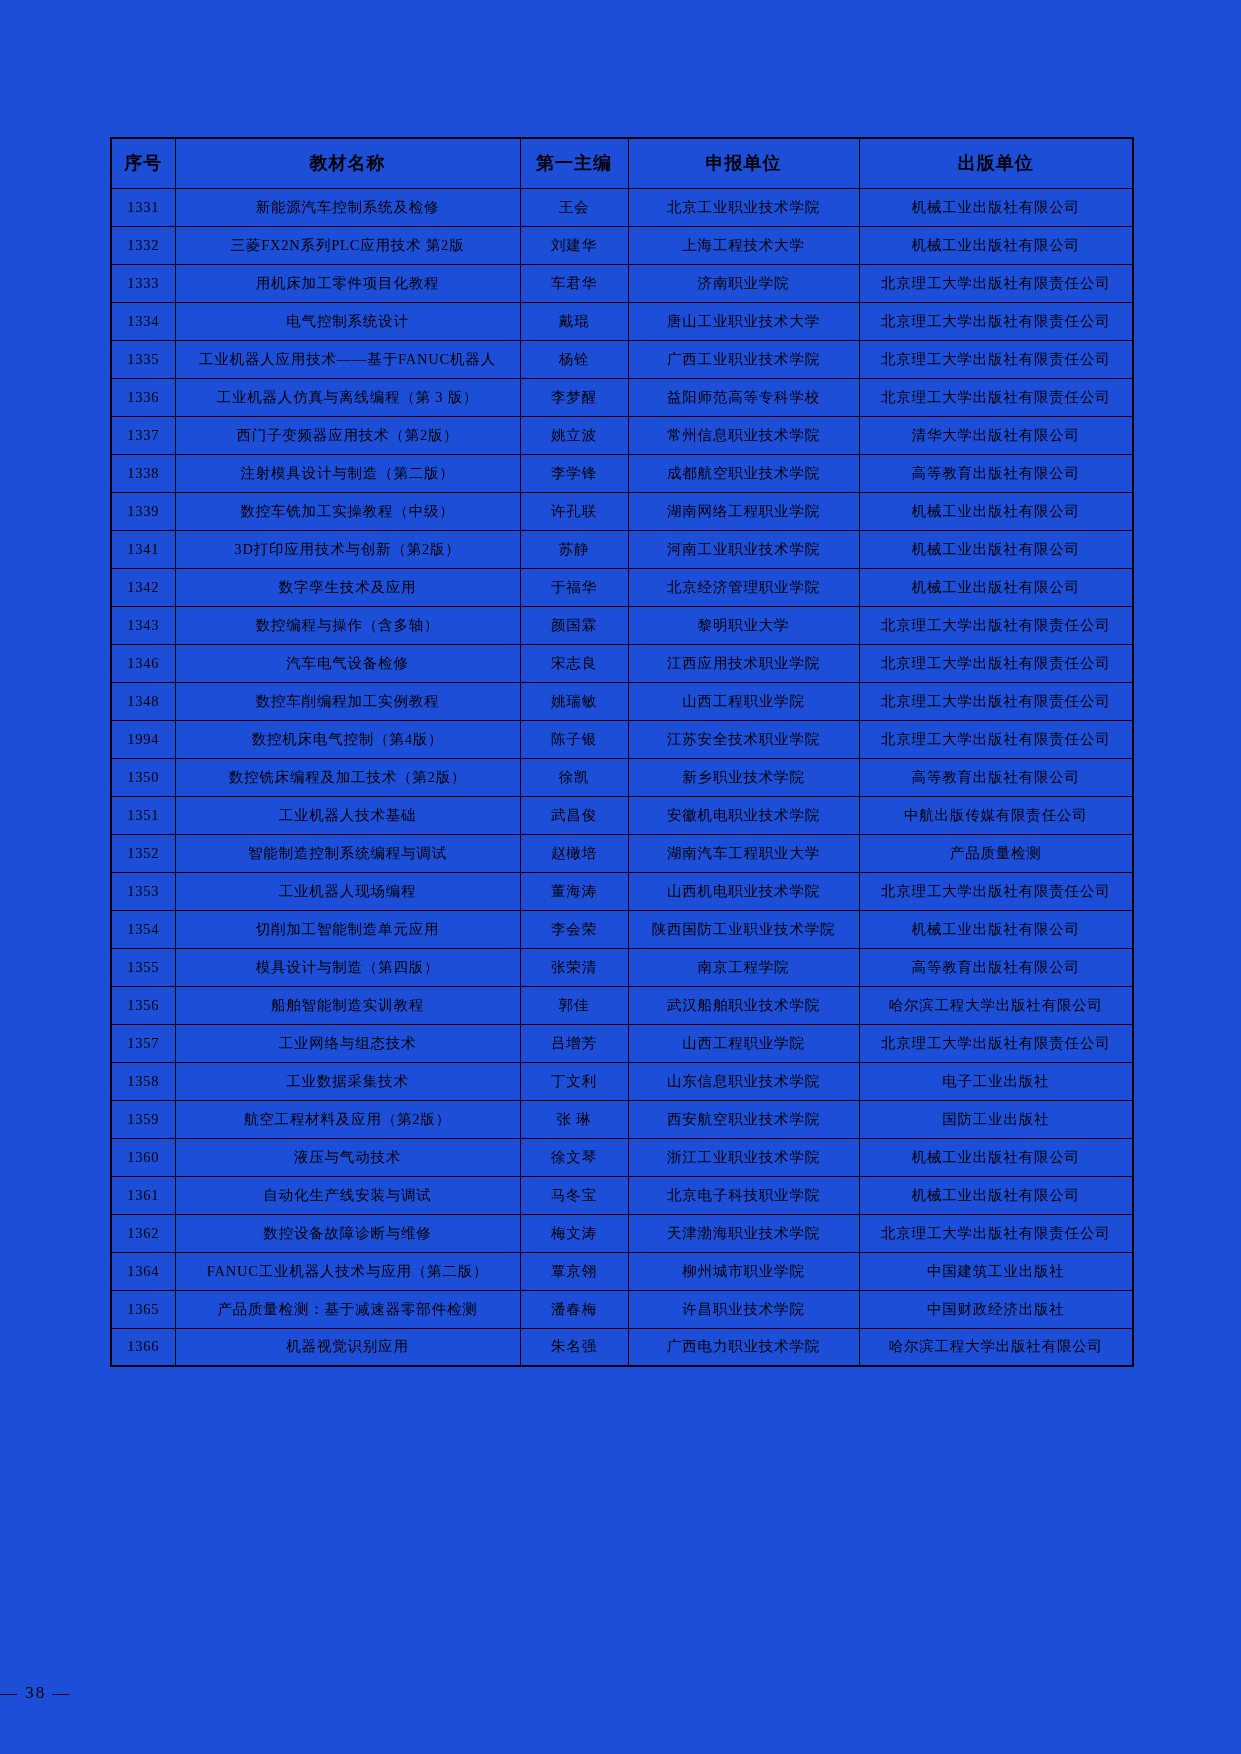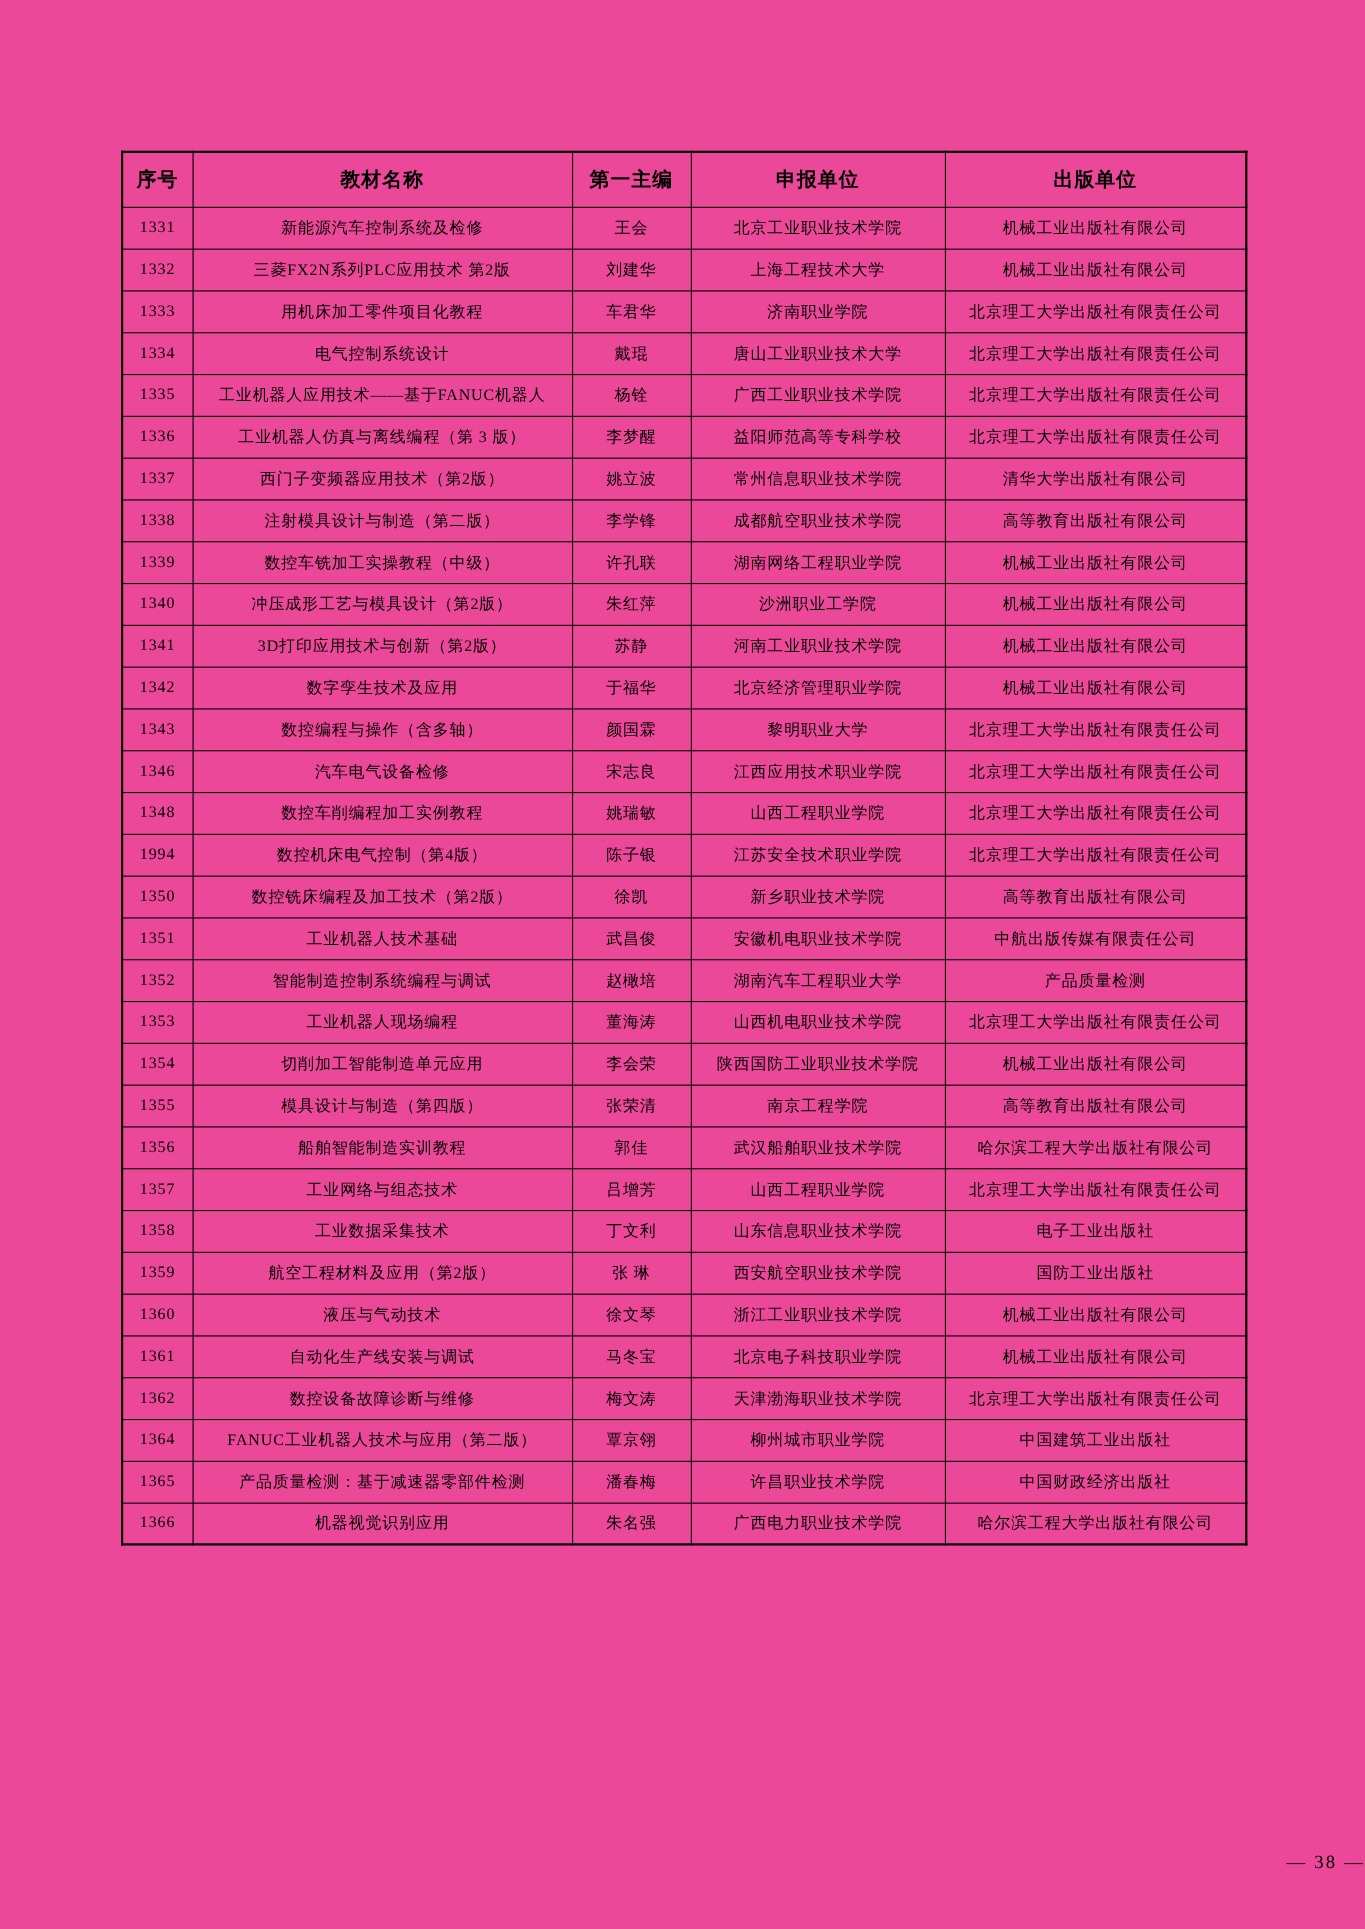--- a/index.html
+++ b/index.html
@@ -4,21 +4,21 @@
 <style>
   html, body {
     margin: 0;
     padding: 0;
     background: #ffffff;
   }
   .page {
     position: relative;
     width: 1241px;
     height: 1754px;
-    background: #ec4899;
+    background: #1d4ed8;
     font-family: "Liberation Serif", "DejaVu Serif", serif;
     color: #000000;
     overflow: hidden;
   }
   table.booklist {
     position: absolute;
     left: 110px;
     top: 137px;
     width: 1022px;
     border-collapse: collapse;
@@ -49,21 +49,21 @@
   }
   td.col-index {
     letter-spacing: 0.5px;
     font-size: 14px;
   }
   .page-footer {
     position: absolute;
     top: 1683px;
     left: 0;
     width: 100%;
-    text-align: right;
+    text-align: left;
     font-size: 17px;
     letter-spacing: 2px;
     color: #000;
   }
 </style>
 </head>
 <body>
 
 <div class="page">
 
@@ -142,27 +142,20 @@
           <td>高等教育出版社有限公司</td>
         </tr>
         <tr>
           <td class="col-index">1339</td>
           <td>数控车铣加工实操教程（中级）</td>
           <td>许孔联</td>
           <td>湖南网络工程职业学院</td>
           <td>机械工业出版社有限公司</td>
         </tr>
         <tr>
-          <td class="col-index">1340</td>
-          <td>冲压成形工艺与模具设计（第2版）</td>
-          <td>朱红萍</td>
-          <td>沙洲职业工学院</td>
-          <td>机械工业出版社有限公司</td>
-        </tr>
-        <tr>
           <td class="col-index">1341</td>
           <td>3D打印应用技术与创新（第2版）</td>
           <td>苏静</td>
           <td>河南工业职业技术学院</td>
           <td>机械工业出版社有限公司</td>
         </tr>
         <tr>
           <td class="col-index">1342</td>
           <td>数字孪生技术及应用</td>
           <td>于福华</td>

